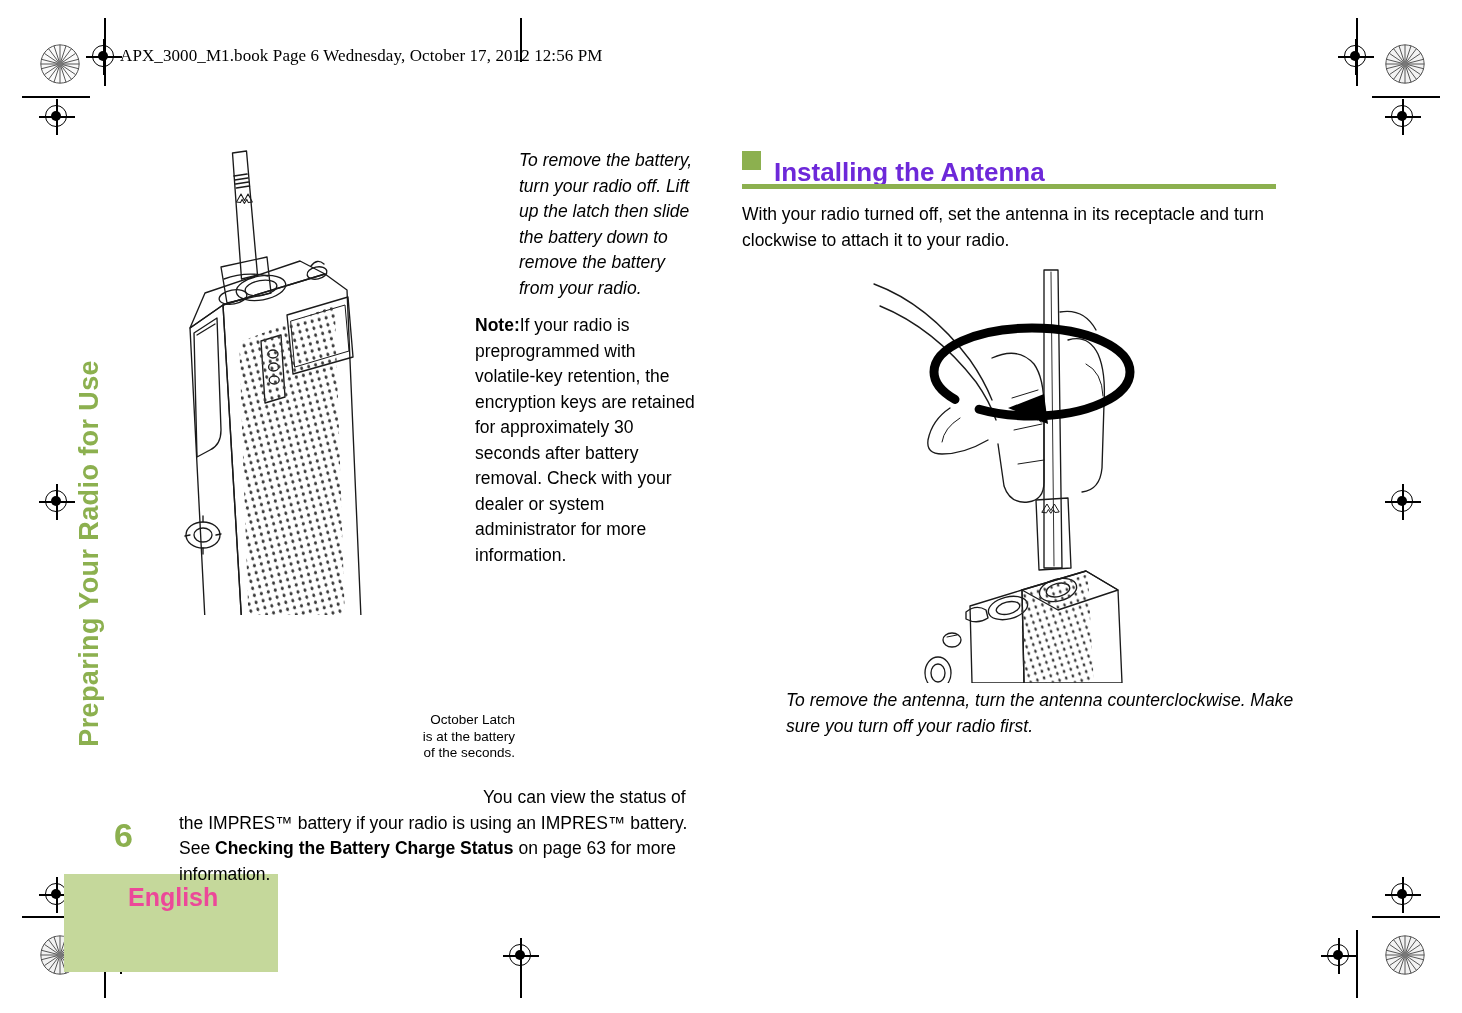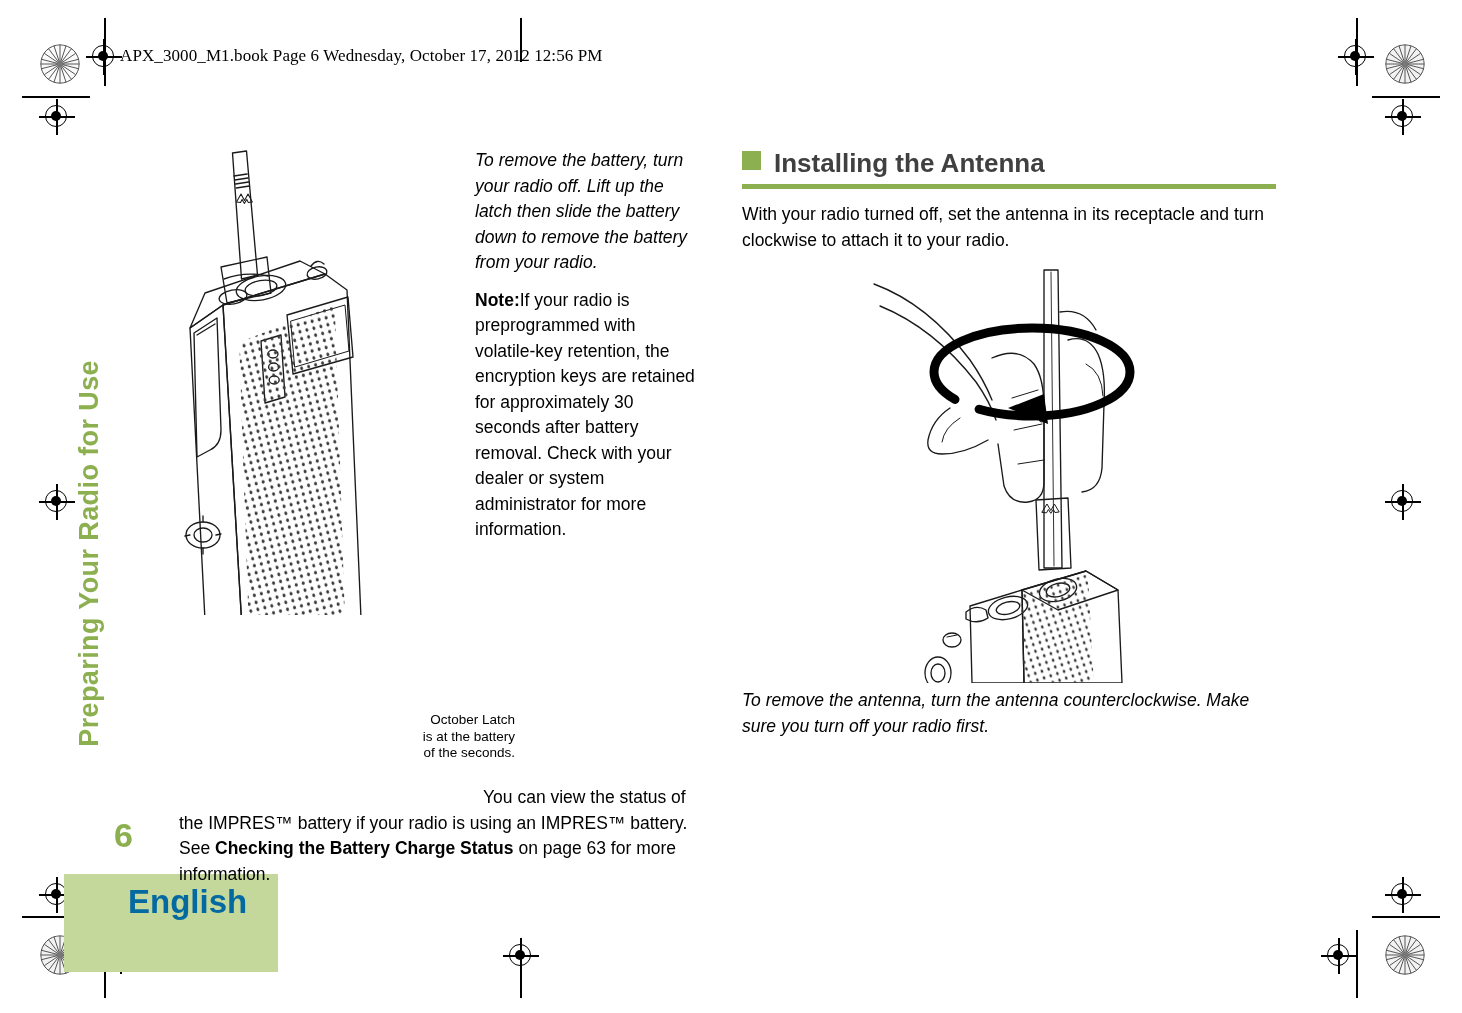--- a/index.html
+++ b/index.html
@@ -98,23 +98,23 @@
     left: 64px;
     top: 874px;
     width: 214px;
     height: 98px;
     background: #C5D89B;
   }
   .language-label {
     position: absolute;
     left: 128px;
     top: 883px;
-    font-size: 33px;
+    font-size: 25px;
     font-weight: bold;
-    color: #0369a1;
+    color: #ec4899;
   }
 
   
   .col-left {
     position: absolute;
     left: 167px;
     top: 140px;
     width: 530px;
   }
   .col-right {
@@ -124,20 +124,21 @@
     width: 534px;
   }
 
   .body-text {
     font-size: 17.5px;
     line-height: 25.5px;
     color: #000;
   }
   .italic-note {
     font-style: italic;
+    margin-left: 44px;
   }
 
   
   .intro-row {
     position: relative;
     min-height: 500px;
   }
   .radio-figure {
     position: absolute;
     left: 10px;
@@ -186,24 +187,24 @@
     position: absolute;
     left: 0;
     top: 11px;
     width: 19px;
     height: 19px;
     background: #8CB04F;
   }
   .section-heading {
     position: absolute;
     left: 32px;
-    top: 8px;
+    top: 17px;
     font-size: 26px;
     font-weight: bold;
-    color: #404040;
+    color: #6d28d9;
     white-space: nowrap;
   }
   .heading-rule {
     position: absolute;
     left: 0;
     top: 44px;
     width: 534px;
     height: 5px;
     background: #8CB04F;
   }

